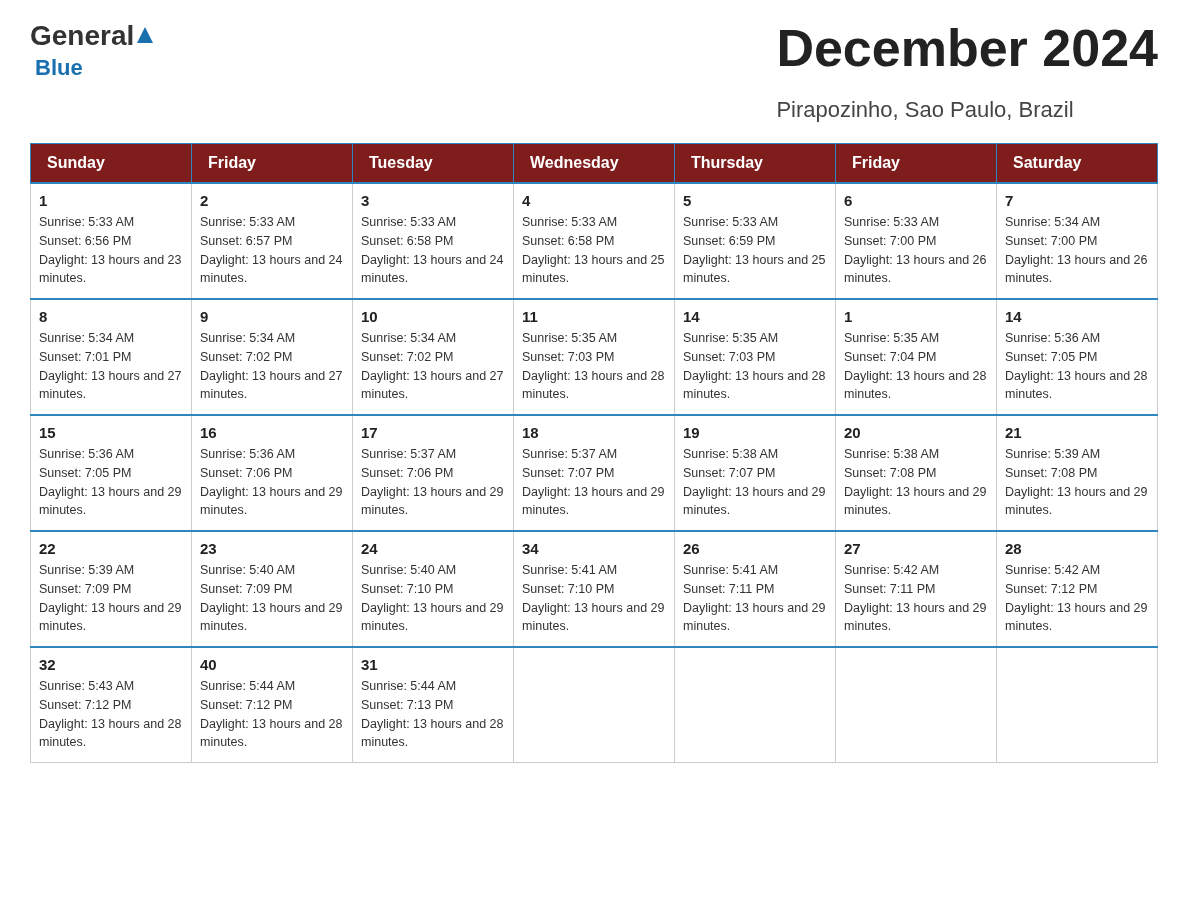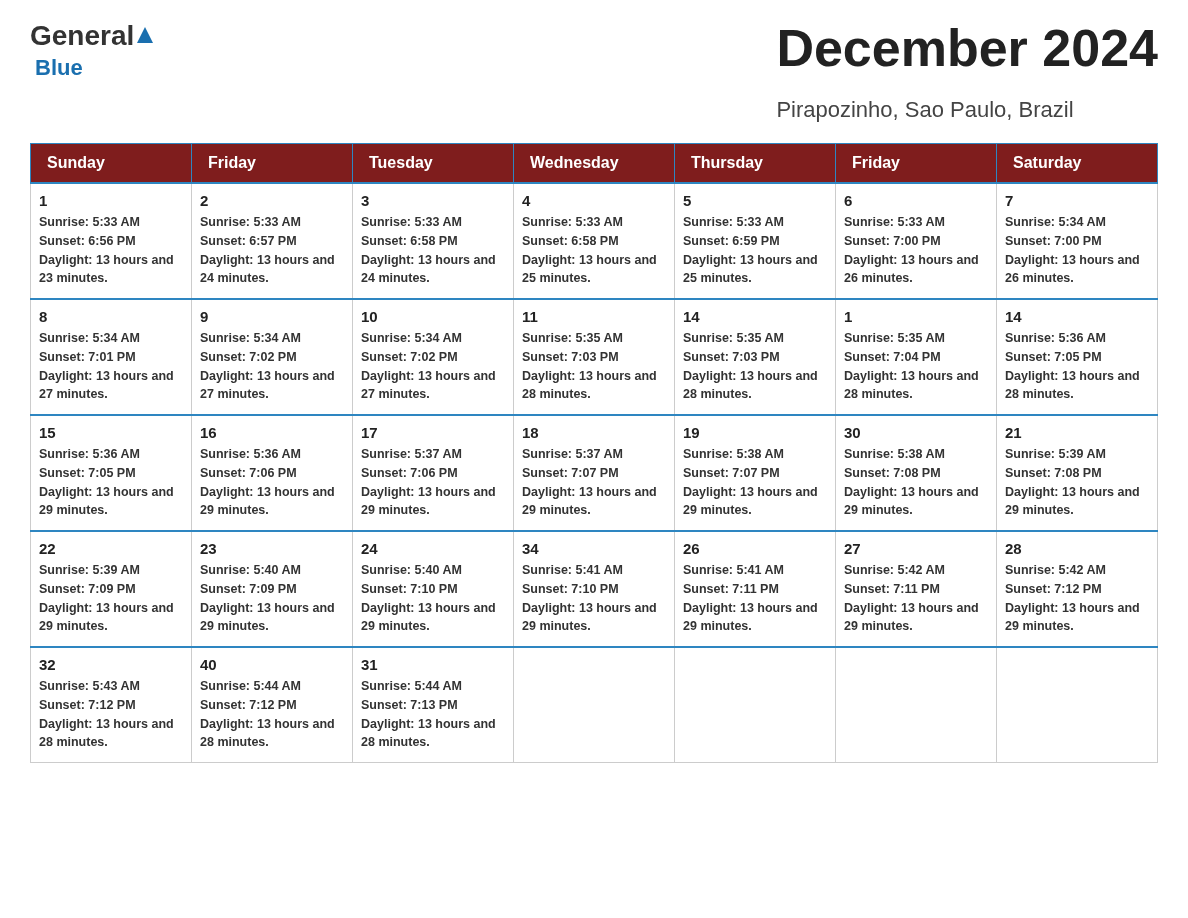--- a/index.html
+++ b/index.html
@@ -77,21 +77,20 @@
       font-size: 15px;
       font-weight: bold;
       color: #222;
       display: block;
       margin-bottom: 4px;
     }
     .day-info {
       font-size: 12.5px;
       color: #333;
       line-height: 1.5;
-      font-weight: bold;
     }
     .empty-cell {
       background: #fff;
     }
     .week-row td {
       border-top: 2px solid #2e86c1;
     }
   </style>
 </head>
 <body>
@@ -202,21 +201,21 @@
         </td>
         <td>
           <span class="day-num">18</span>
           <span class="day-info">Sunrise: 5:37 AM<br>Sunset: 7:07 PM<br>Daylight: 13 hours and 29 minutes.</span>
         </td>
         <td>
           <span class="day-num">19</span>
           <span class="day-info">Sunrise: 5:38 AM<br>Sunset: 7:07 PM<br>Daylight: 13 hours and 29 minutes.</span>
         </td>
         <td>
-          <span class="day-num">30</span>
+          <span class="day-num">20</span>
           <span class="day-info">Sunrise: 5:38 AM<br>Sunset: 7:08 PM<br>Daylight: 13 hours and 29 minutes.</span>
         </td>
         <td>
           <span class="day-num">21</span>
           <span class="day-info">Sunrise: 5:39 AM<br>Sunset: 7:08 PM<br>Daylight: 13 hours and 29 minutes.</span>
         </td>
       </tr>
       <tr class="week-row">
         <td>
           <span class="day-num">22</span>

